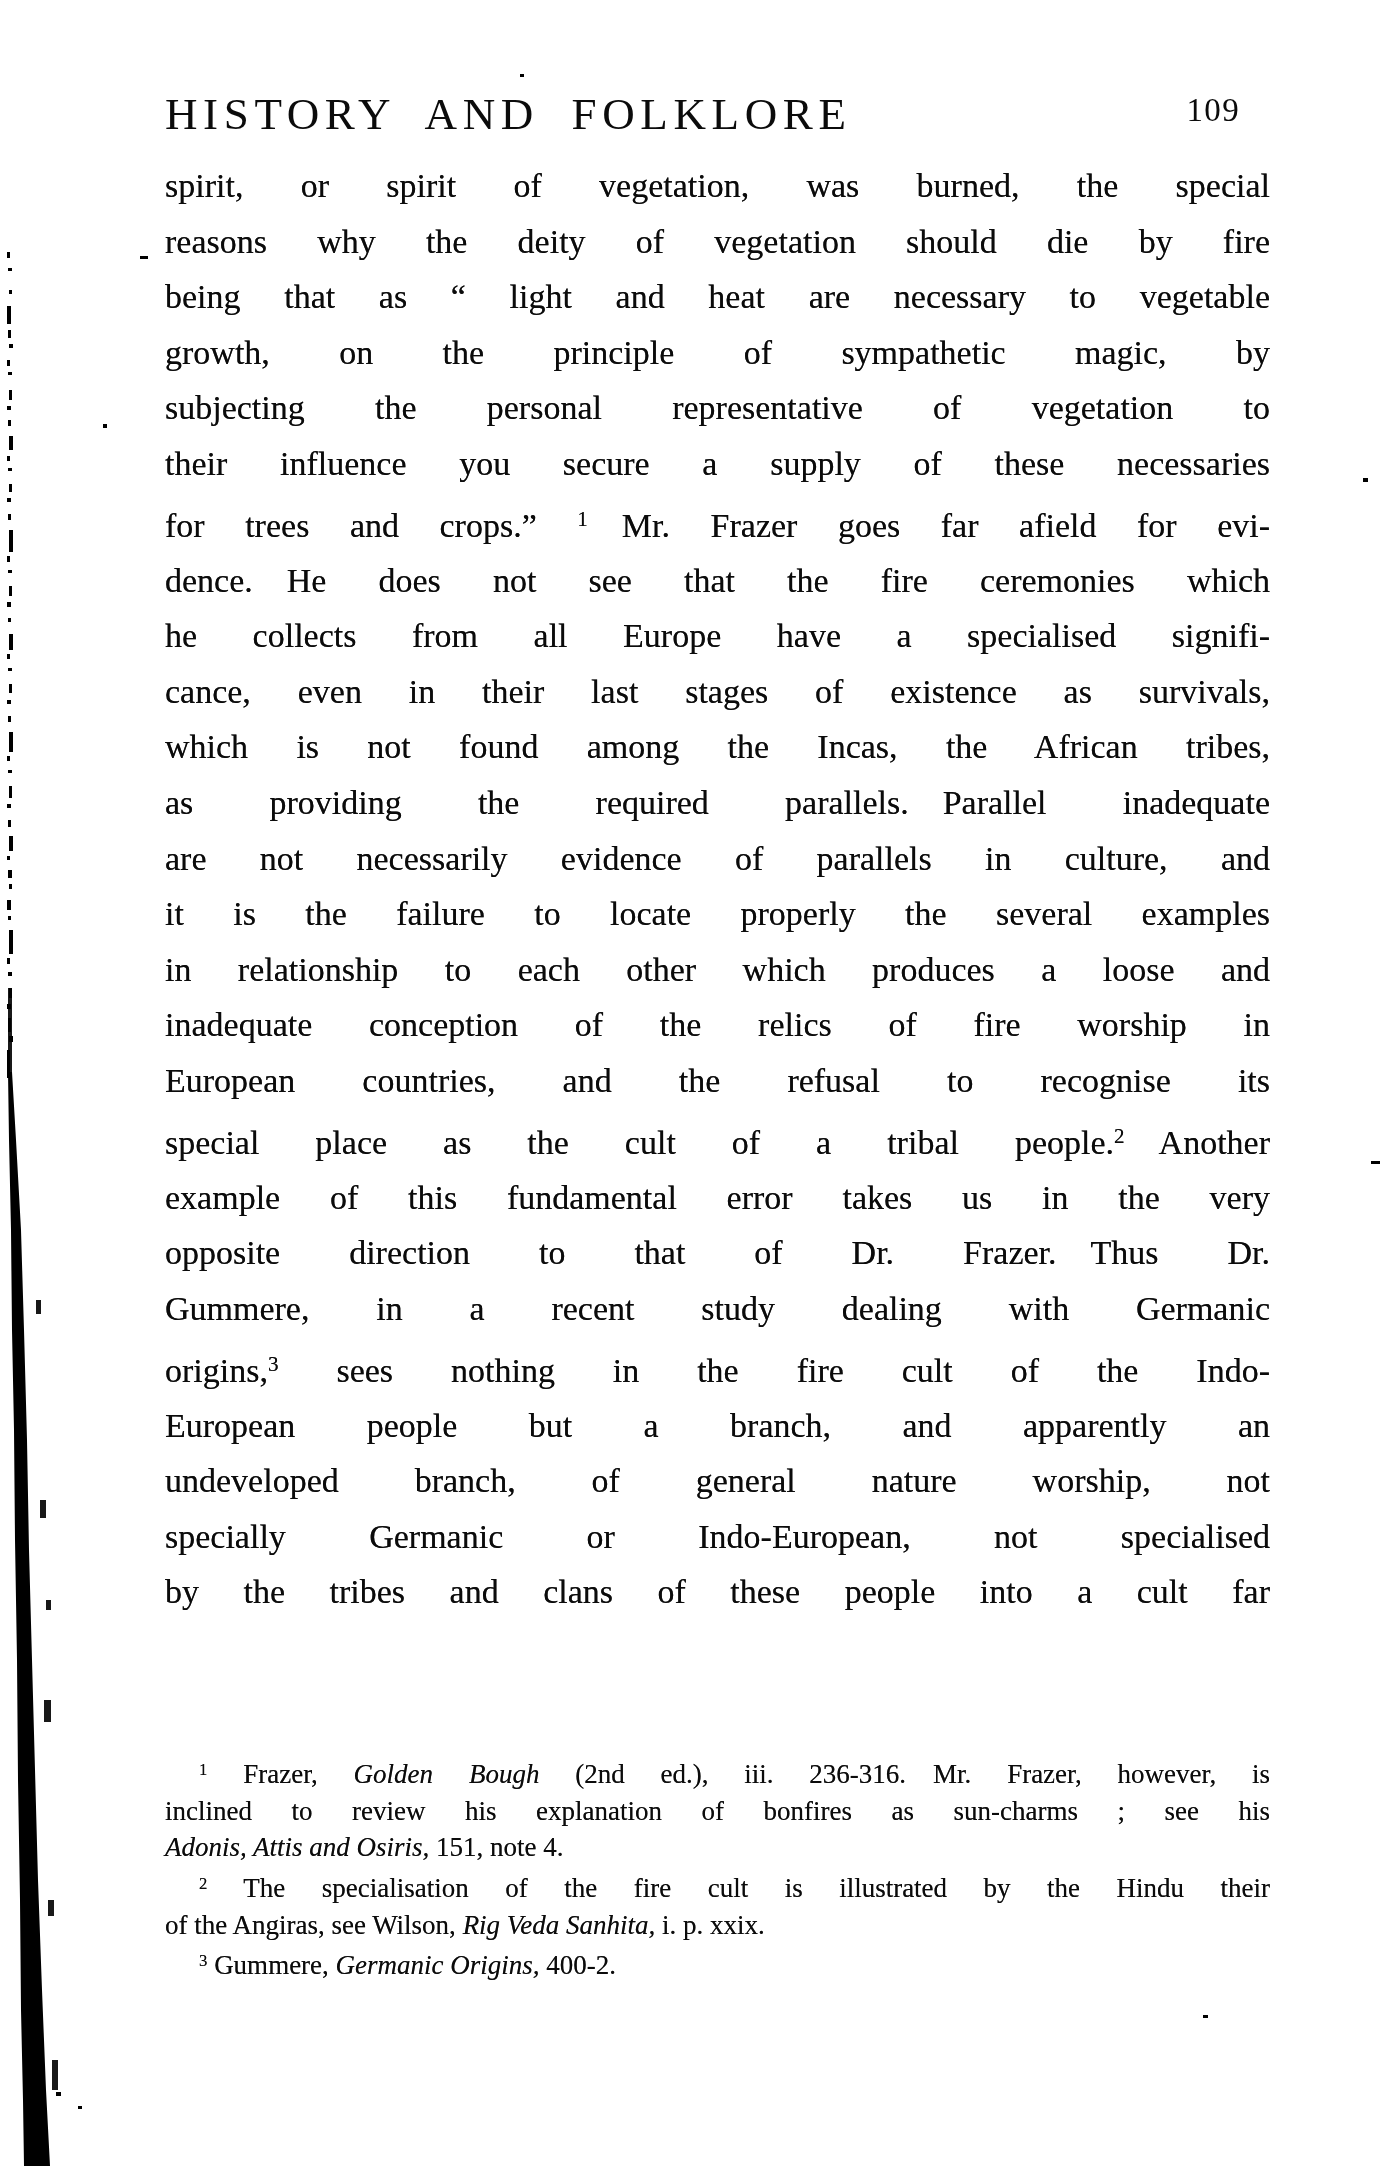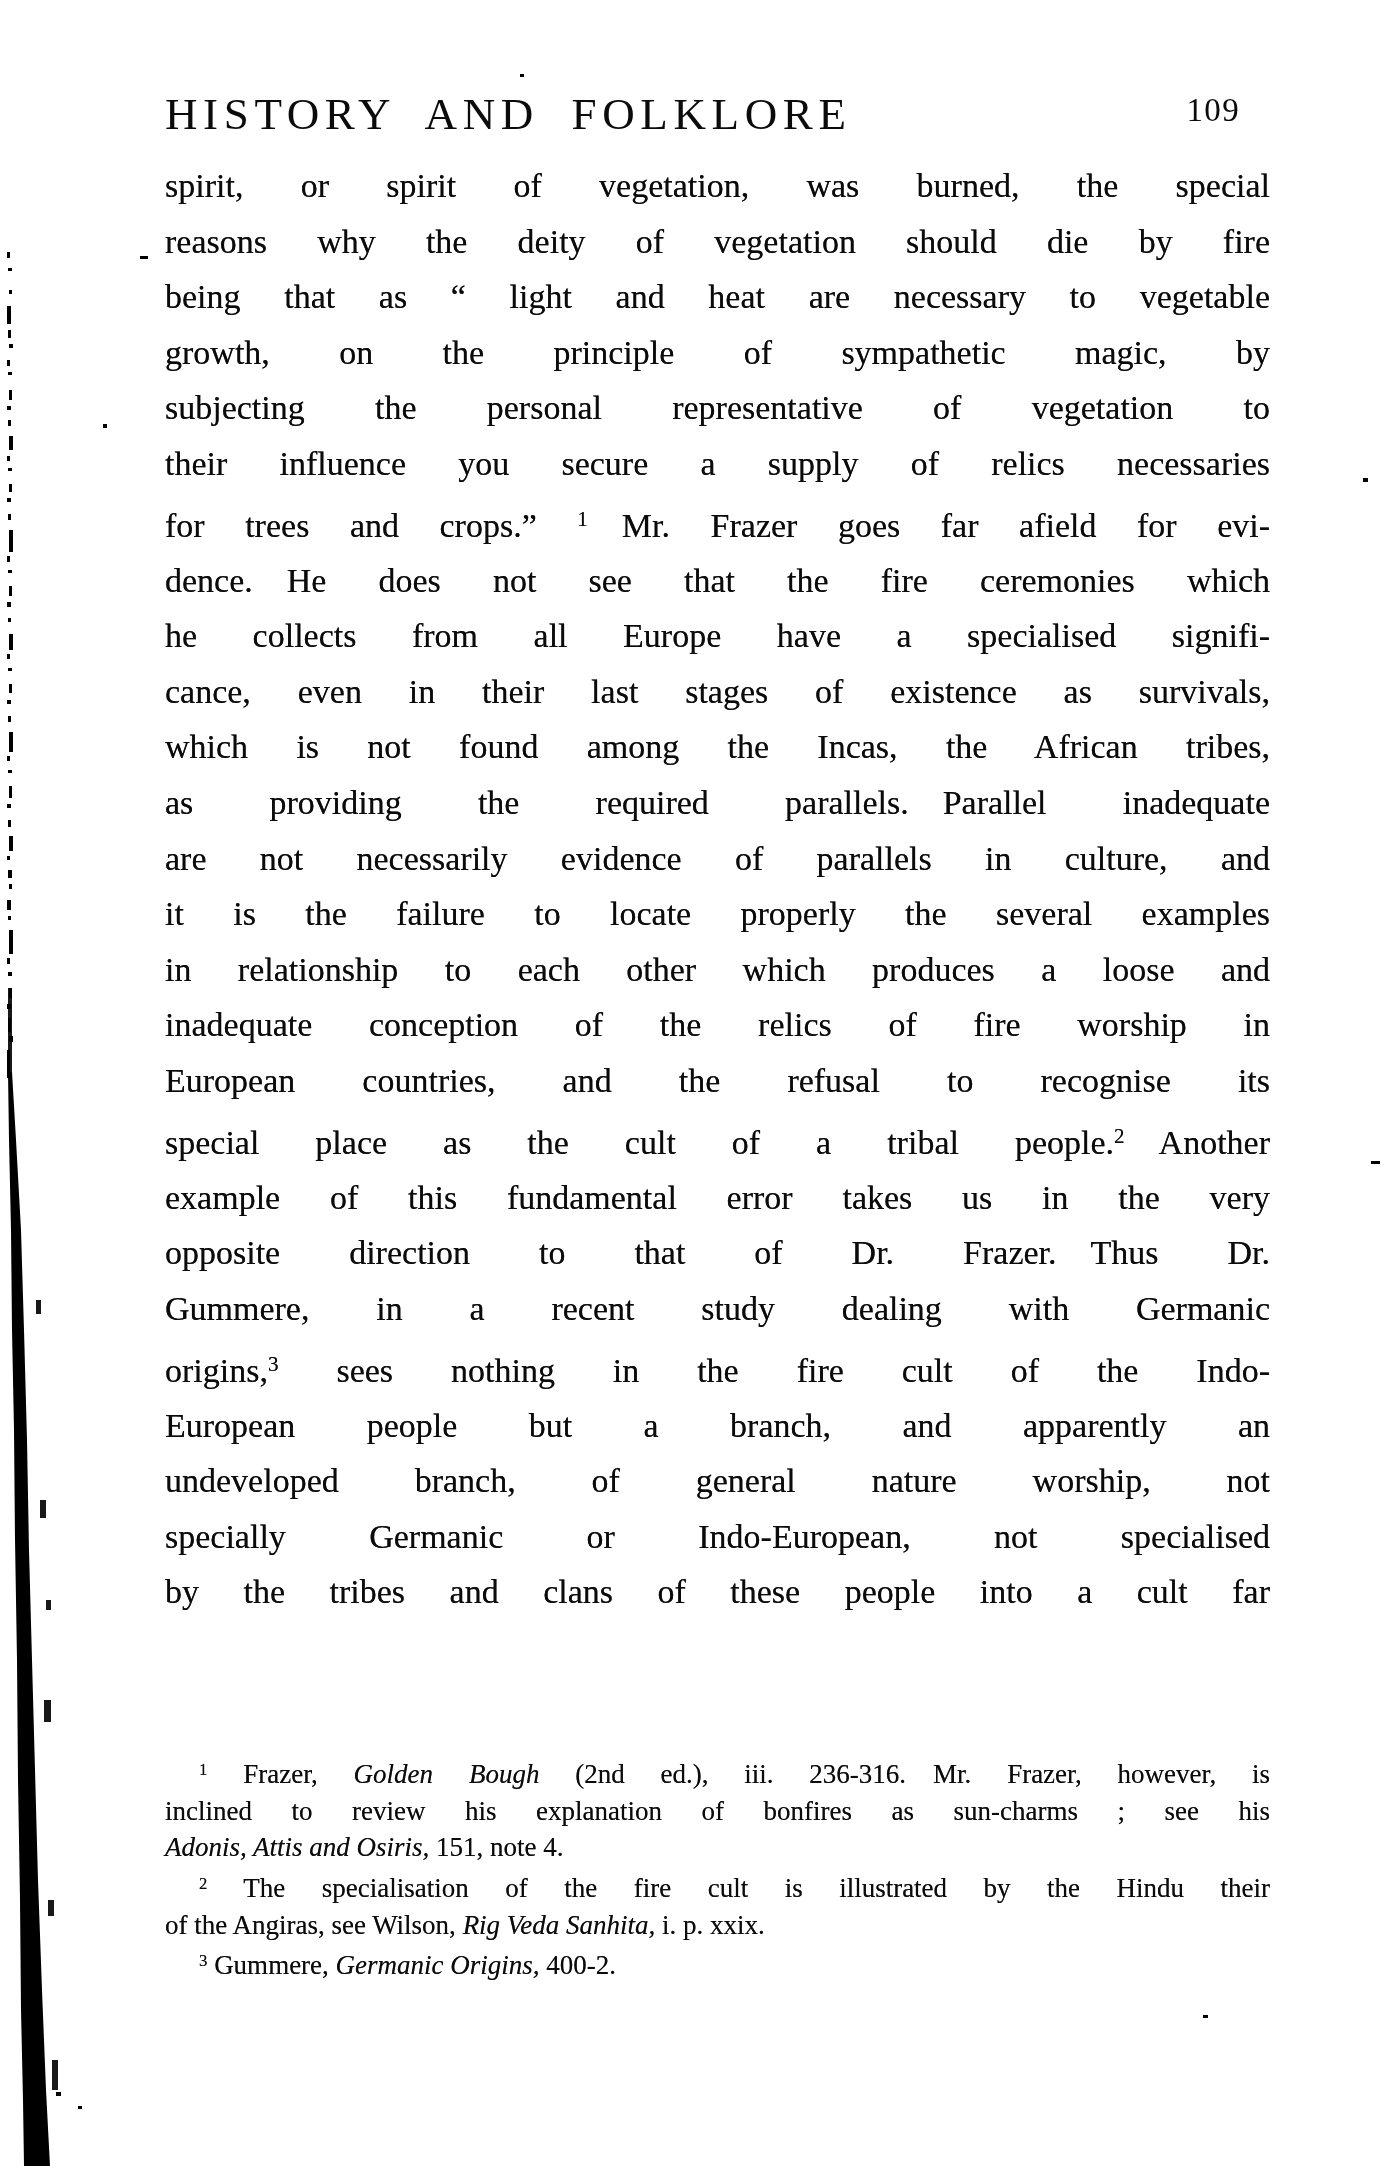--- a/index.html
+++ b/index.html
@@ -75,21 +75,21 @@
   <div class="header-title">HISTORY AND FOLKLORE</div>
 
   <div class="page-number">109</div>
 
   <div class="body-text">
       <div class="body-line"><span>spirit, or spirit of vegetation, was burned, the special</span></div>
       <div class="body-line"><span>reasons why the deity of vegetation should die by fire</span></div>
       <div class="body-line"><span>being that as “ light and heat are necessary to vegetable</span></div>
       <div class="body-line"><span>growth, on the principle of sympathetic magic, by</span></div>
       <div class="body-line"><span>subjecting the personal representative of vegetation to</span></div>
-      <div class="body-line"><span>their influence you secure a supply of relics necessaries</span></div>
+      <div class="body-line"><span>their influence you secure a supply of these necessaries</span></div>
       <div class="body-line"><span>for trees and crops.” </span><span class="sup">1</span><span> Mr. Frazer goes far afield for evi-</span></div>
       <div class="body-line"><span>dence. He does not see that the fire ceremonies which</span></div>
       <div class="body-line"><span>he collects from all Europe have a specialised signifi-</span></div>
       <div class="body-line"><span>cance, even in their last stages of existence as survivals,</span></div>
       <div class="body-line"><span>which is not found among the Incas, the African tribes,</span></div>
       <div class="body-line"><span>as providing the required parallels. Parallel inadequate</span></div>
       <div class="body-line"><span>are not necessarily evidence of parallels in culture, and</span></div>
       <div class="body-line"><span>it is the failure to locate properly the several examples</span></div>
       <div class="body-line"><span>in relationship to each other which produces a loose and</span></div>
       <div class="body-line"><span>inadequate conception of the relics of fire worship in</span></div>

